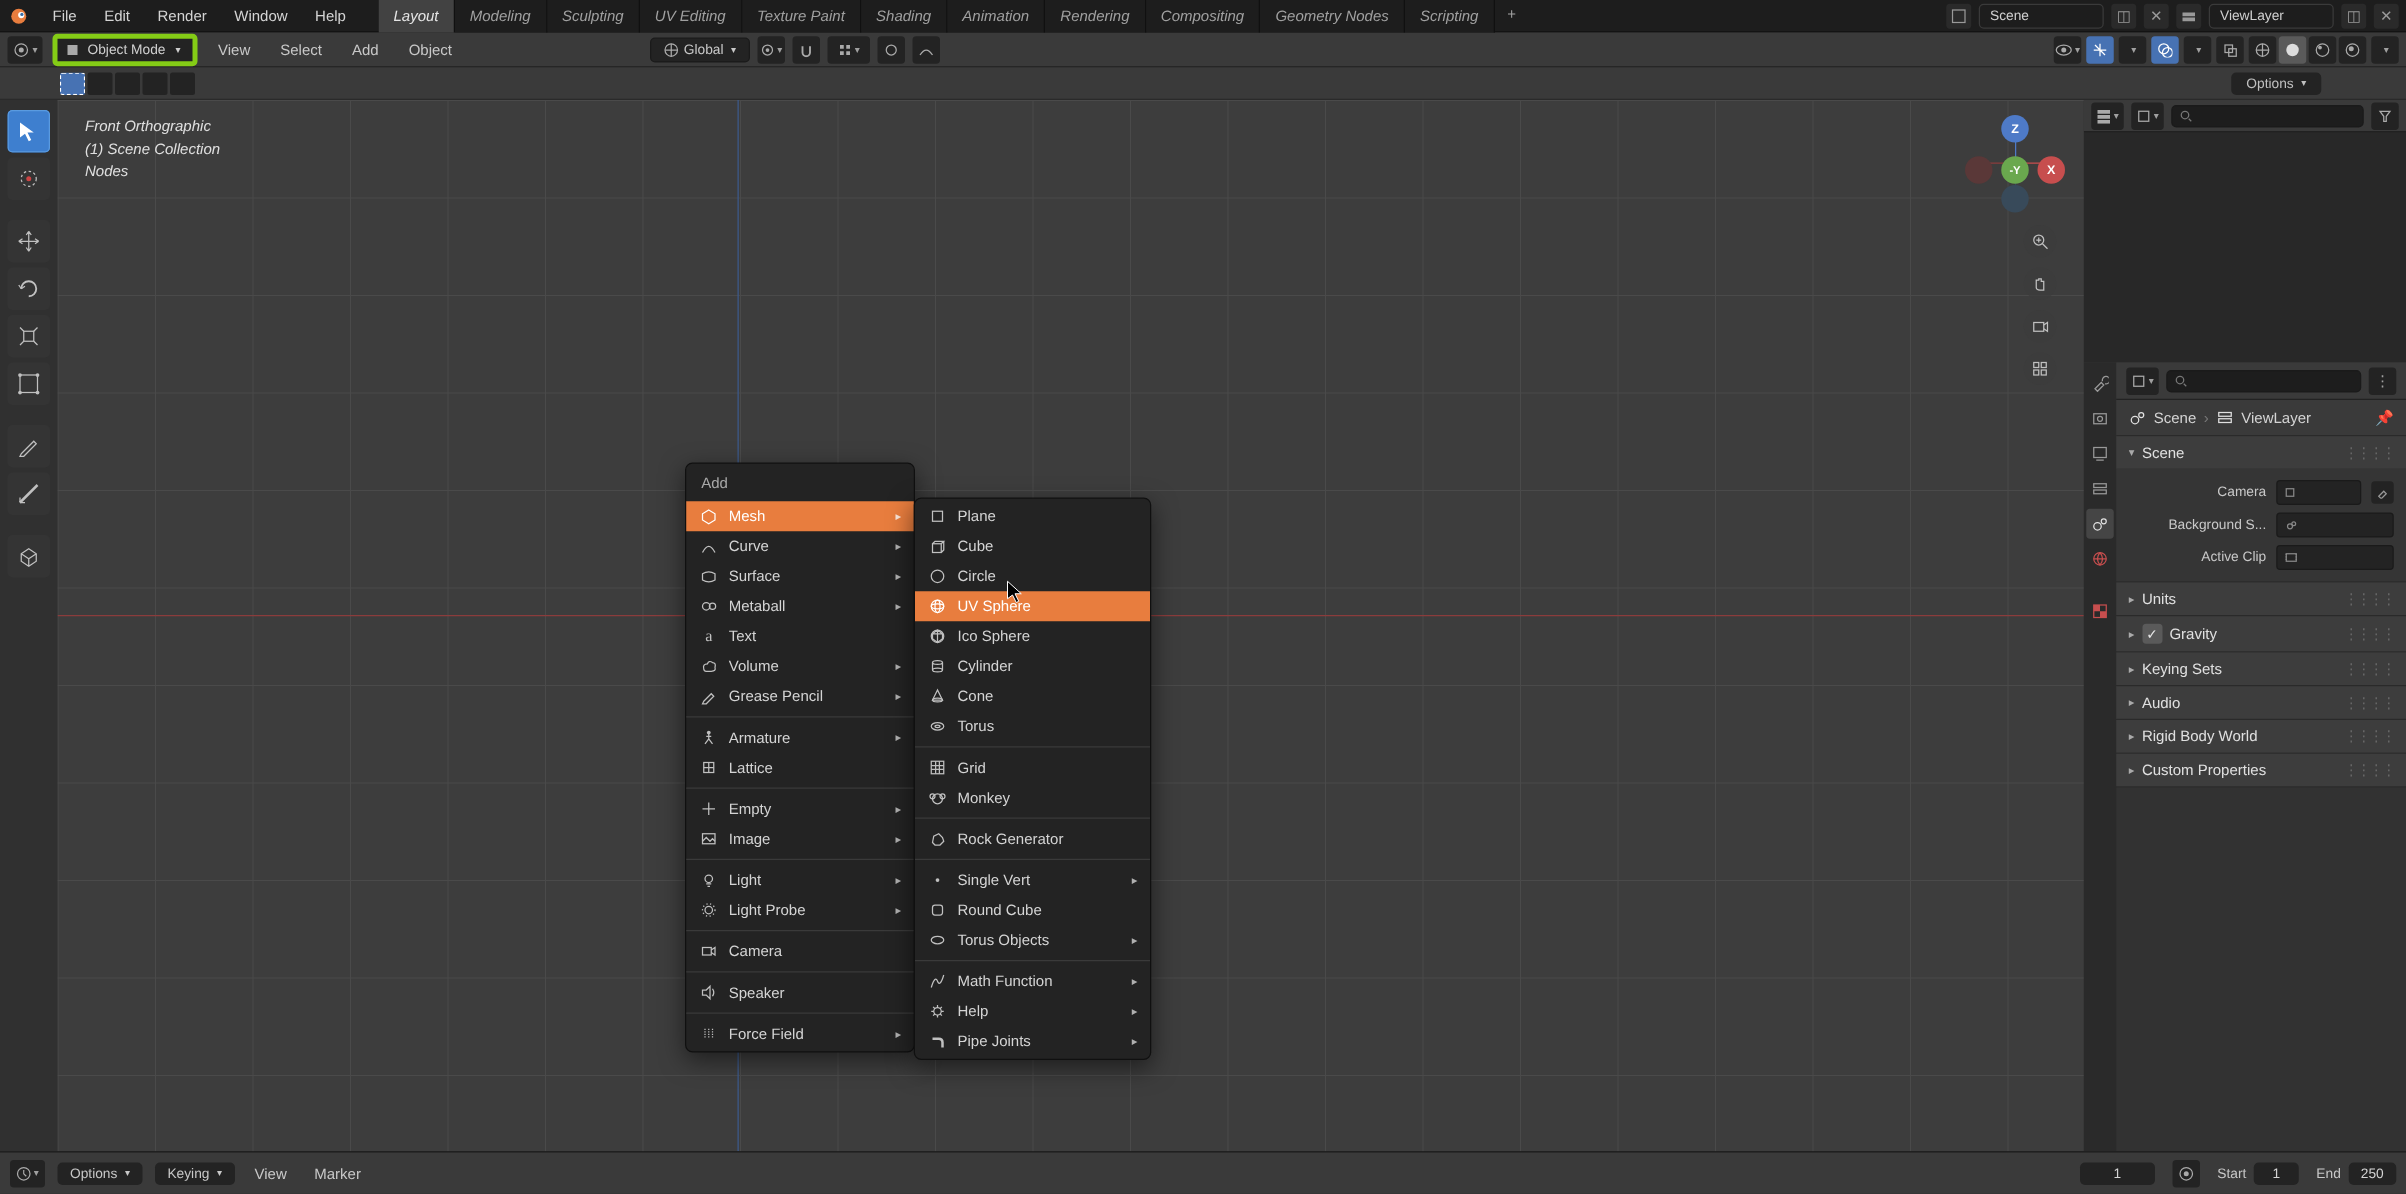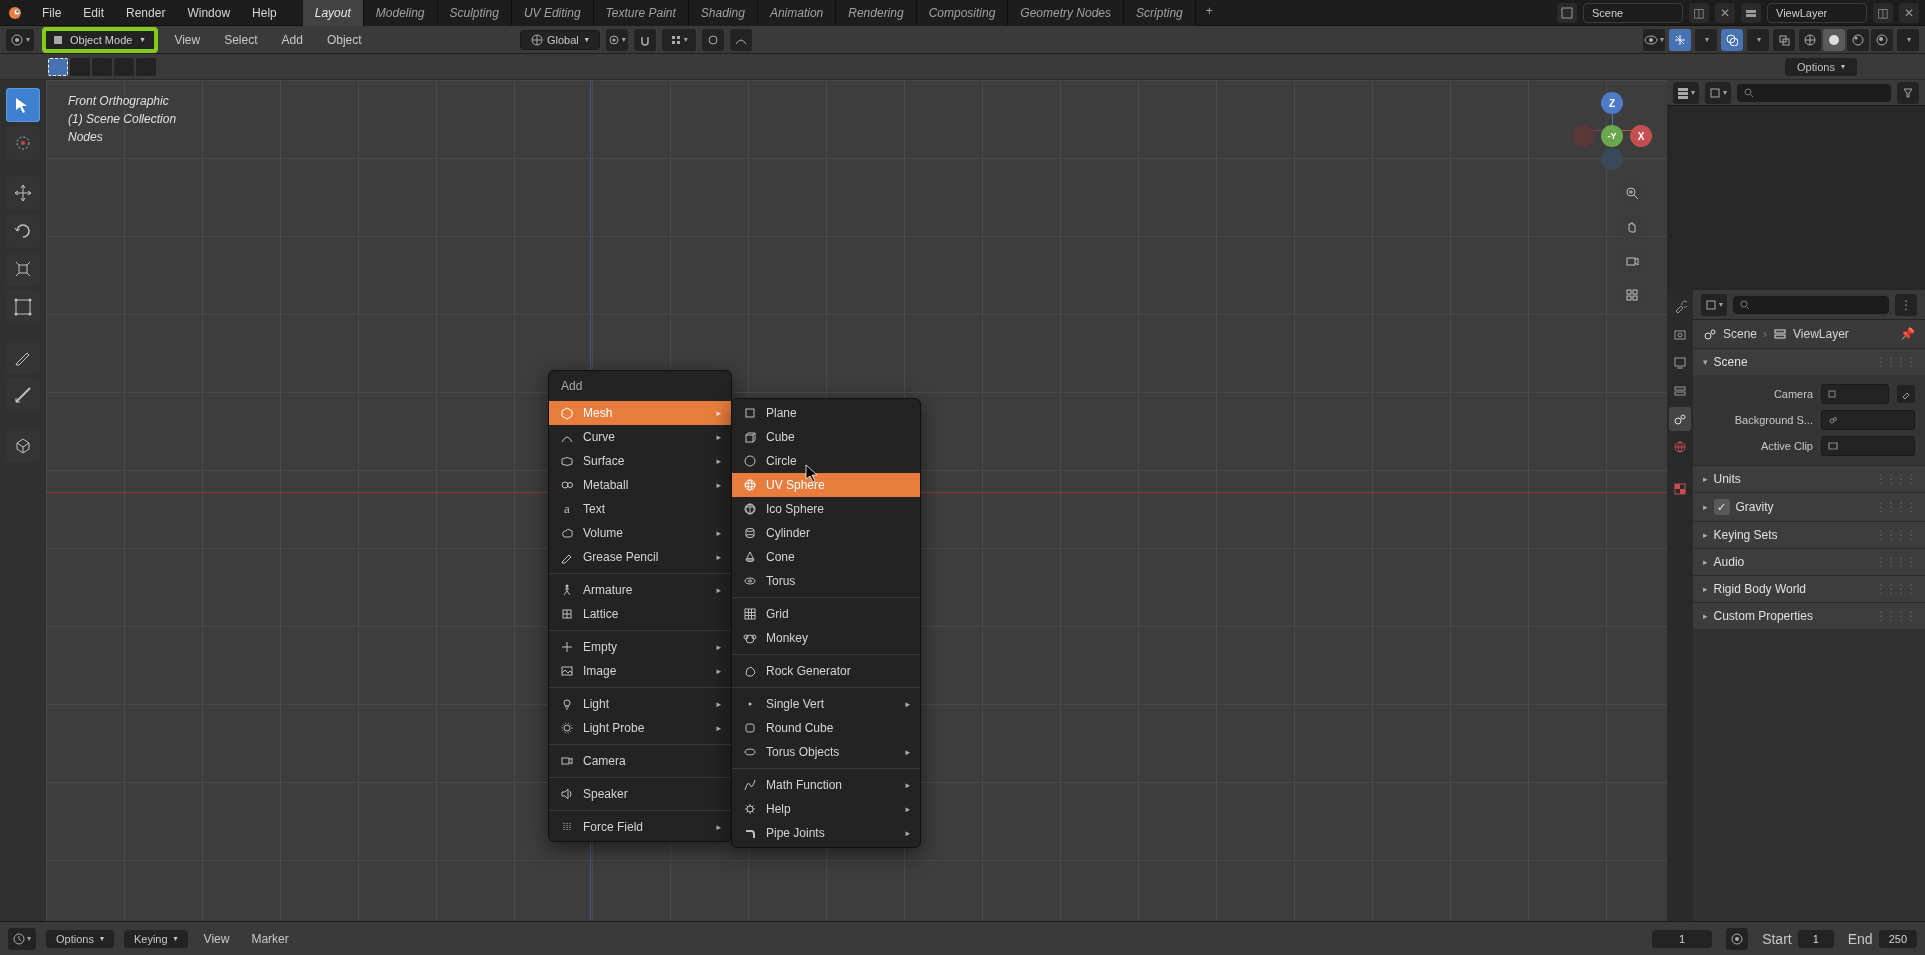--- a/index.html
+++ b/index.html
@@ -100,21 +100,21 @@
 .prop-field { flex:1; height:20px; background:#232323; border:1px solid #1a1a1a; border-radius:3px; display:flex; align-items:center; padding:0 6px; color:#999; }
 .collapse-arrow { font-size:9px; color:#aaa; }
 .checkbox { width:16px; height:16px; background:#5a5a5a; border-radius:3px; display:flex; align-items:center; justify-content:center; font-size:11px; color:#e8e8e8; }
 
 
 .timeline-bar { position:absolute; bottom:0; left:0; right:0; height:34px; background:#3a3a3a; border-top:1px solid #1a1a1a; display:flex; align-items:center; padding:0 8px; gap:10px; }
 .tl-drop { background:#232323; border-radius:4px; padding:3px 10px; color:#c8c8c8; font-size:11px; cursor:pointer; display:flex; align-items:center; gap:4px; }
 .tl-menu { padding:3px 6px; color:#c8c8c8; font-size:12px; cursor:pointer; }
 .tl-frame-display { background:#232323; border-radius:4px; padding:3px 14px; color:#d4d4d4; font-size:11px; min-width:60px; text-align:center; }
 .tl-label-num { display:flex; align-items:center; gap:6px; }
-.tl-label { color:#c8c8c8; font-size:14px;text-align:center; }
+.tl-label { color:#c8c8c8; font-size:11px;text-align:center; }
 .tl-num { background:#232323; border-radius:4px; padding:3px 10px; color:#d4d4d4; font-size:11px; min-width:36px; text-align:center; }
 
 .chevron-down { font-size:8px; margin-left:2px; }
 .pin-icon { color:#888; }
 
 .right-split { width:258px; display:flex; flex-direction:column; }
 .outliner-area { height:210px; background:#282828; }
 
 svg { display:block; }
 </style>

